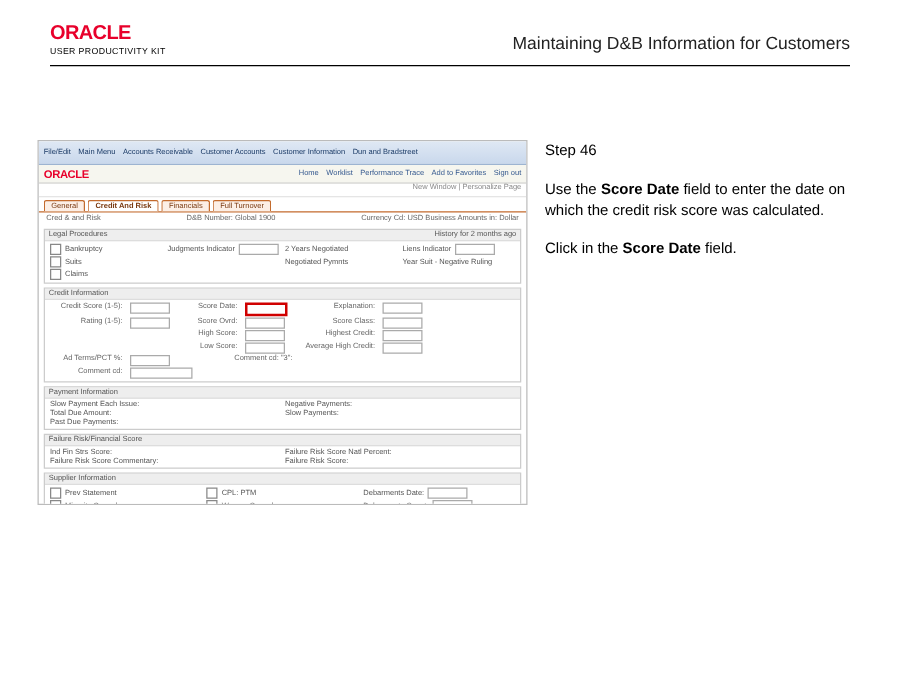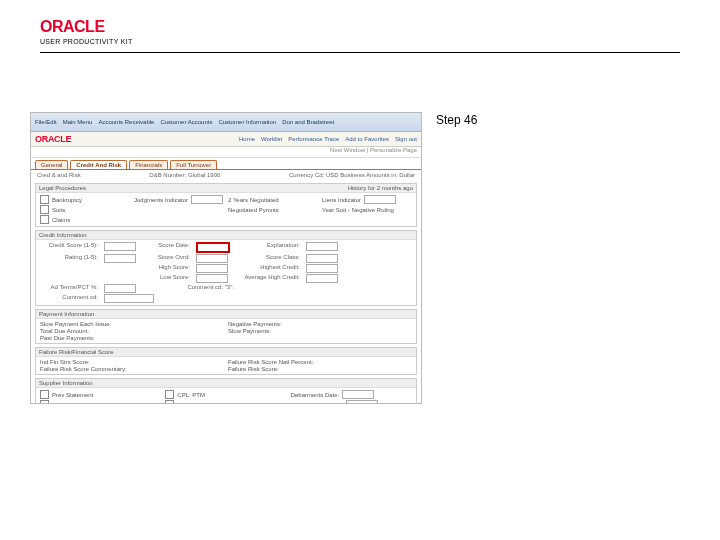--- a/index.html
+++ b/index.html
@@ -180,20 +180,21 @@
 </style>
 </head>
 <body>
 
 <div class="page">
   <div class="header">
     <div class="logo-block">
       <div class="oracle-word">ORACLE</div>
       <div class="upk-line">USER PRODUCTIVITY KIT</div>
     </div>
+    <div class="page-title">Maintaining D&amp;B Information for Customers</div>
   </div>
   <div class="hr"></div>
 
   <div class="screenshot">
     <div class="app-header">
       <span>File/Edit</span>
       <span>Main Menu</span>
       <span>Accounts Receivable</span>
       <span>Customer Accounts</span>
       <span>Customer Information</span>
@@ -384,14 +385,20 @@
         <div class="pair">
             <span>Debarments Count:</span>
             <span class="field narrow"></span>
           </div>
       </div>
     </div>
   </div>
 
   <div class="instructions">
     <div class="step-label">Step 46</div>
+    <div class="para">
+      <span>Use the </span><b>Score Date </b><span>field to enter the date on which the credit risk score was calculated.</span>
+    </div>
+    <div class="para">
+      <span>Click in the </span><b>Score Date</b><span> field.</span>
+    </div>
   </div>
 </div>
 
 </body></html>

